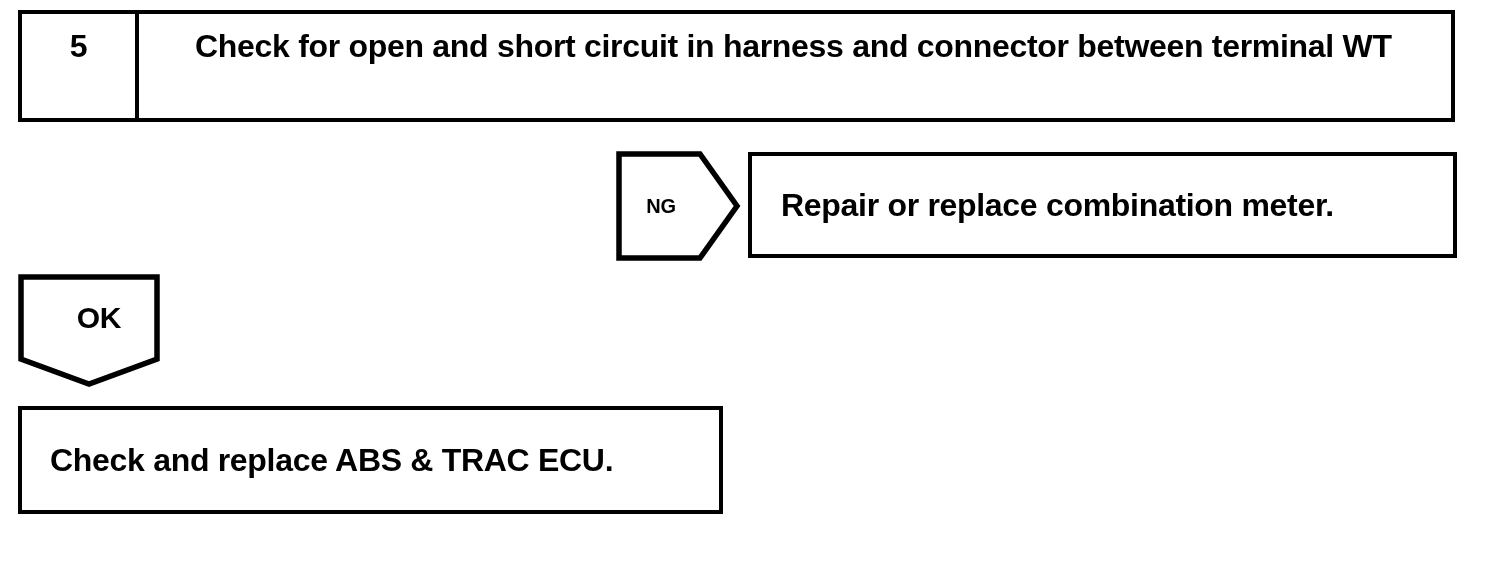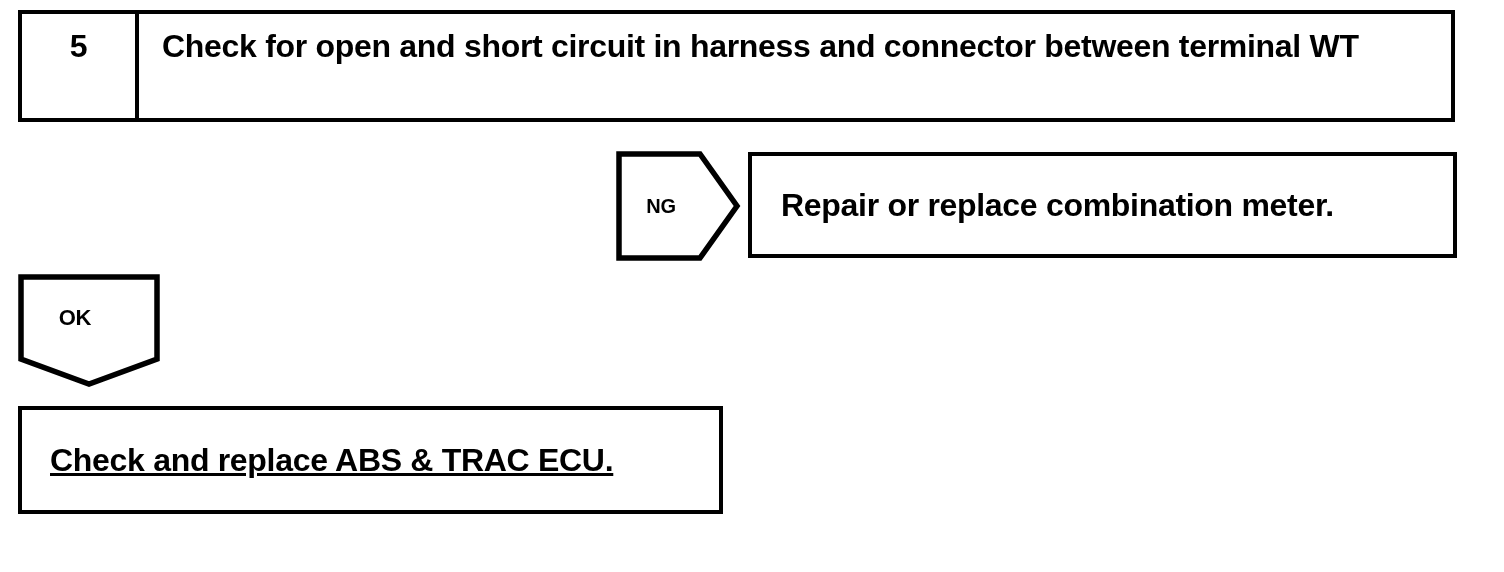--- a/index.html
+++ b/index.html
@@ -41,21 +41,22 @@
     flex: 0 0 117px;
     border-right: 4px solid #000000;
     box-sizing: border-box;
     display: flex;
     justify-content: center;
     align-items: flex-start;
     padding-top: 15px;
   }
   .step-text-cell {
     flex: 1;
-    padding: 15px 0 0 23px;
+    padding: 15px 0 0 10px;
+    margin-left: 46px;
   }
 
   
   .ng-shape {
     position: absolute;
     left: 616px;
     top: 151px;
   }
   .ng-label {
     position: absolute;
@@ -86,45 +87,44 @@
   }
 
   
   .ok-shape {
     position: absolute;
     left: 18px;
     top: 274px;
   }
   .ok-label {
     position: absolute;
-    left: 4px;
+    left: 28px;
     top: 274px;
     width: 142px;
     height: 88px;
     display: flex;
     align-items: center;
     justify-content: center;
-    font-size: 22px;
+    font-size: 30px;
     letter-spacing: -0.3px;
   }
 
   
   .ok-box {
     position: absolute;
     left: 18px;
     top: 406px;
     width: 705px;
     height: 108px;
     border: 4px solid #000000;
     box-sizing: border-box;
     display: flex;
     align-items: center;
     padding-left: 28px;
     background: #ffffff;
-    text-decoration: underline;
   }
 
   svg polygon {
     fill: #ffffff;
     stroke: #000000;
     stroke-width: 5.5;
     stroke-linejoin: miter;
   }
 </style>
 </head>

